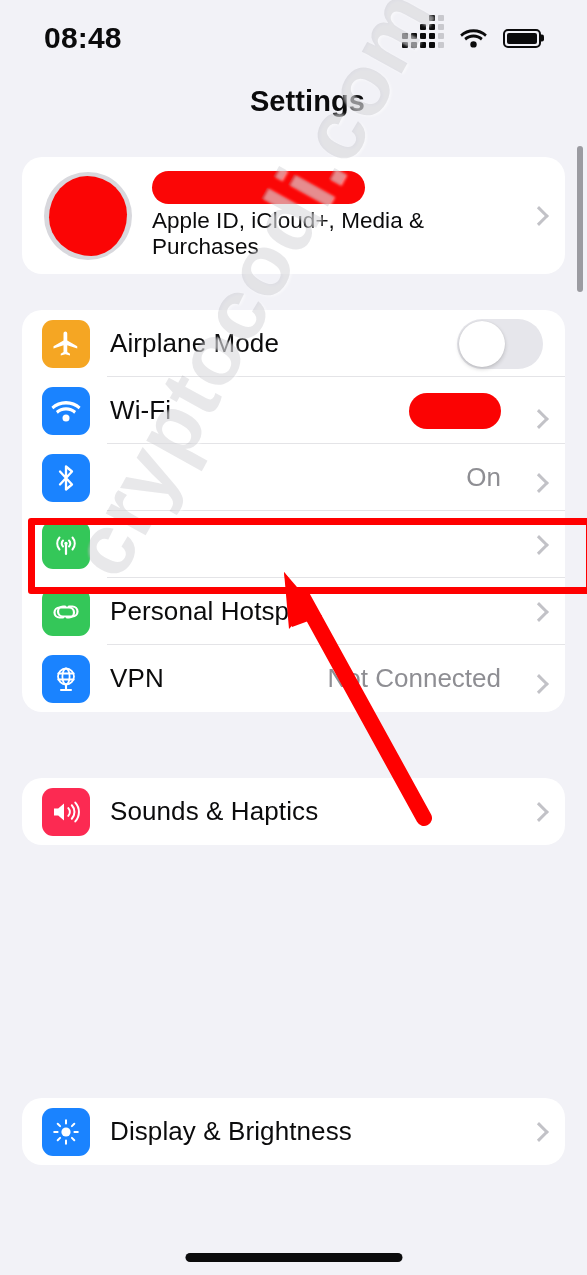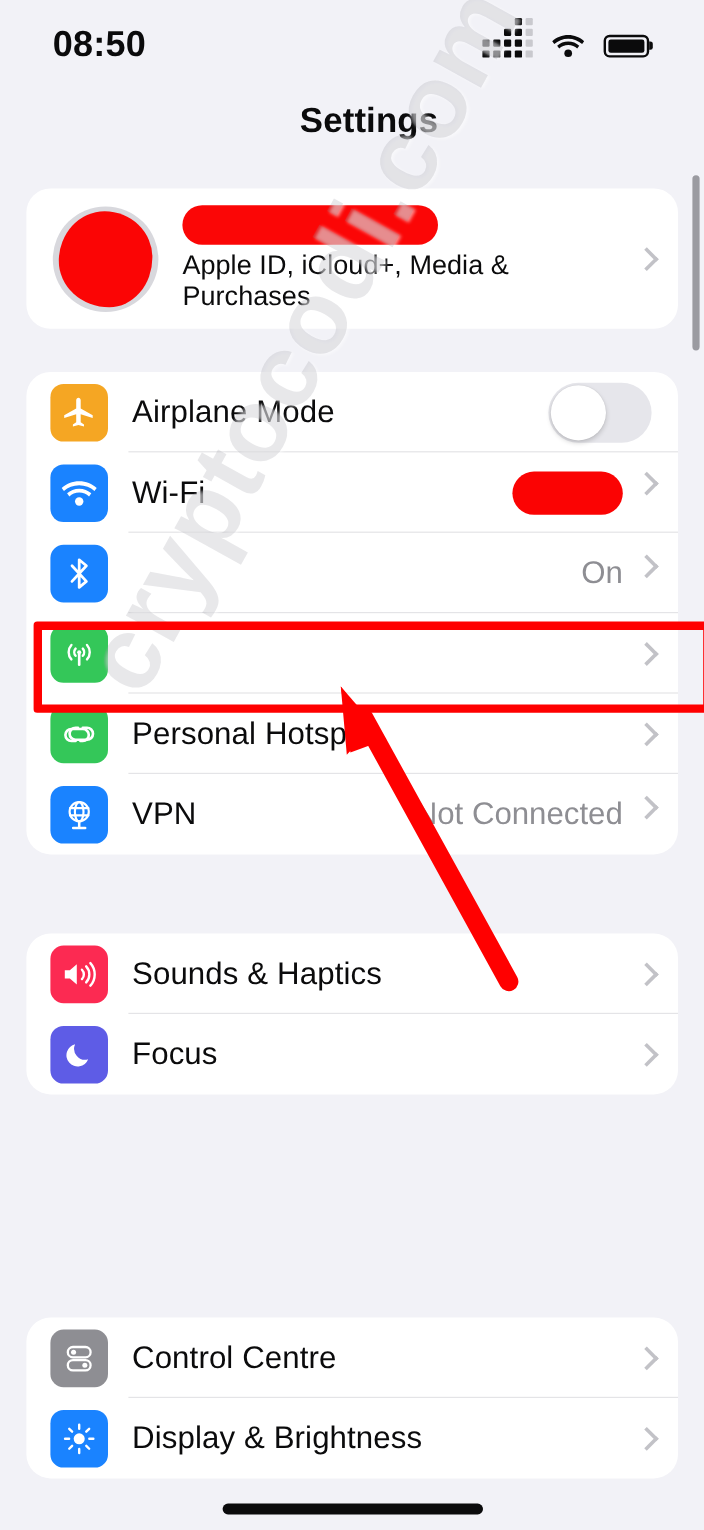--- a/index.html
+++ b/index.html
@@ -69,21 +69,21 @@
     width:48px; height:48px; border-radius:11px; flex:0 0 48px;
     display:flex; align-items:center; justify-content:center;
     margin-right:20px;
   }
   .app-icon svg{ display:block; }
 
   .row-label{
     font-size:26px; color:#0b0b0c; letter-spacing:0.1px; white-space:nowrap;
   }
   .row-right{
-    margin-left:auto; display:flex; align-items:flex-start; gap:13px;
+    margin-left:auto; display:flex; align-items:flex-end; gap:31px;
   }
   .row-value{ font-size:26px; color:#8e8e93; white-space:nowrap; }
   .chev{
     width:11px; height:20px; flex:0 0 11px; position:relative;
   }
   .chev::after{
     content:""; position:absolute; left:0; top:3px;
     width:11px; height:11px; border-right:3px solid #c2c2c7;
     border-top:3px solid #c2c2c7; transform:rotate(45deg);
   }
@@ -150,21 +150,21 @@
   
   .home-ind{
     position:absolute; left:50%; transform:translateX(-50%); bottom:13px;
     width:217px; height:9px; background:#0b0b0c; border-radius:5px;
   }
 </style>
 </head>
 <body>
 
 <div class="statusbar">
-  <div class="sb-time">08:50</div>
+  <div class="sb-time">08:48</div>
   <div class="sb-right">
 
     <div class="sig">
       <div class="sig-col c1">
           <span class="dot"></span>
           <span class="dot"></span>
           <span class="dot"></span>
           <span class="dot"></span>
         </div>
       <div class="sig-col">
@@ -327,53 +327,26 @@
           <path d="M18.3 10.1a5.6 5.6 0 0 1 0 7.8M21.8 7.3a9.8 9.8 0 0 1 0 13.4M25.3 4.6a14 14 0 0 1 0 18.8" stroke="#fff" stroke-width="2" stroke-linecap="round"></path>
         </svg>
       </span>
       <span class="row-label">Sounds &amp; Haptics</span>
       <span class="row-right">
           <span class="chev"></span>
         </span>
       <span class="sep"></span>
     </div>
 
-    <div class="row">
-      <span class="app-icon" style="background:#5E5CE6;">
-        <svg width="28" height="28" viewBox="0 0 28 28" fill="#fff">
-          <path d="M21.5 17.8A9.2 9.2 0 0 1 10.6 5.2a9.4 9.4 0 1 0 10.9 12.6z"></path>
-        </svg>
-      </span>
-      <span class="row-label">Focus</span>
-      <span class="row-right">
-          <span class="chev"></span>
-        </span>
-      <span class="sep"></span>
-    </div>
 
   </div>
 
   <div class="card" id="g3" style="top:1098px;">
 
 
-    <div class="row">
-      <span class="app-icon" style="background:#8E8E93;">
-        <svg width="30" height="30" viewBox="0 0 30 30" fill="none">
-          <rect x="5.5" y="5.5" width="19" height="8.6" rx="4.3" stroke="#fff" stroke-width="1.9"></rect>
-          <circle cx="10.3" cy="9.8" r="2.1" fill="#fff"></circle>
-          <rect x="5.5" y="16.4" width="19" height="8.6" rx="4.3" stroke="#fff" stroke-width="1.9"></rect>
-          <circle cx="19.7" cy="20.7" r="2.1" fill="#fff"></circle>
-        </svg>
-      </span>
-      <span class="row-label">Control Centre</span>
-      <span class="row-right">
-          <span class="chev"></span>
-        </span>
-      <span class="sep"></span>
-    </div>
 
     <div class="row">
       <span class="app-icon" style="background:#1A83FF;">
         <svg width="30" height="30" viewBox="0 0 30 30" fill="none" stroke="#fff" stroke-width="2" stroke-linecap="round">
           <circle cx="15" cy="15" r="4.6" fill="#fff" stroke="none"></circle>
           <path d="M15 3.2v3.4M15 23.4v3.4M3.2 15h3.4M23.4 15h3.4M6.7 6.7l2.4 2.4M20.9 20.9l2.4 2.4M23.3 6.7l-2.4 2.4M9.1 20.9l-2.4 2.4"></path>
         </svg>
       </span>
       <span class="row-label">Display &amp; Brightness</span>
       <span class="row-right">

